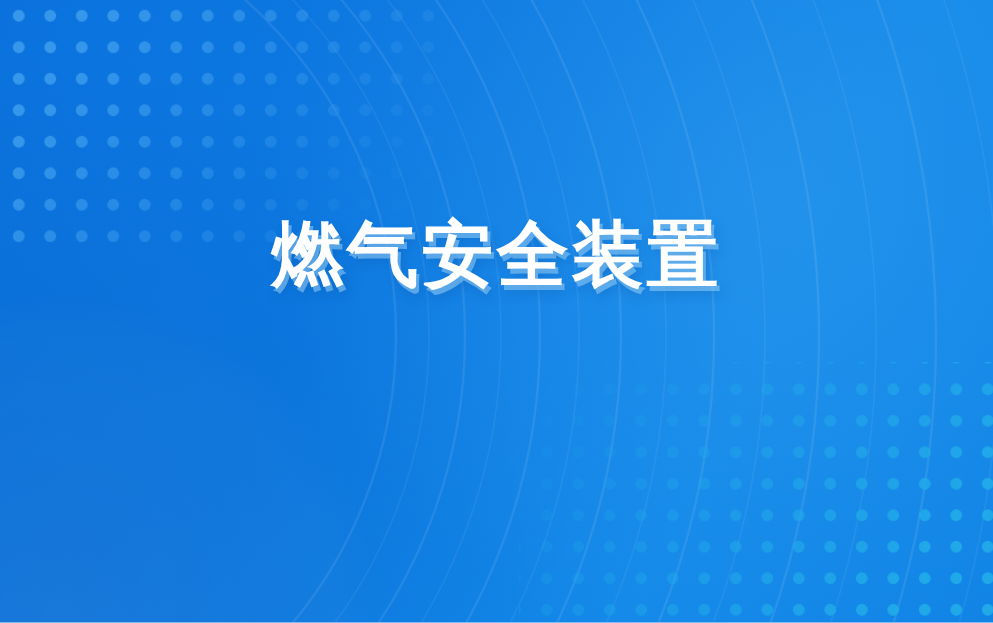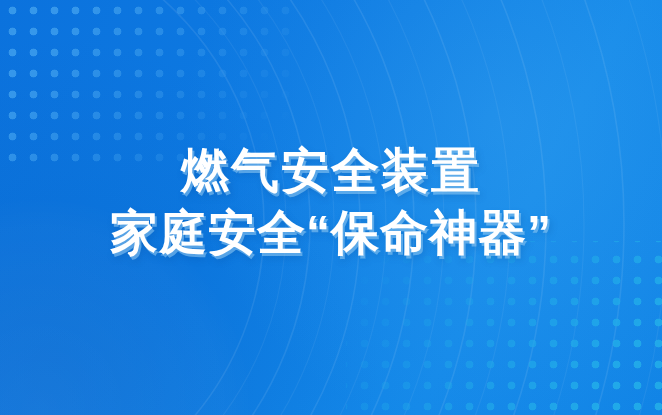--- a/index.html
+++ b/index.html
@@ -147,16 +147,15 @@
       <circle cx="-36" cy="224" r="746"></circle>
     </svg>
   </div>
 
   <div class="dots dots-tl"></div>
 
   <div class="dots dots-br"></div>
 
   <div class="headline">
     <span class="line line-1">燃气安全装置</span>
-    <span class="line line-2">家庭安全“保命神器”</span>
   </div>
 
 </div>
 
 </body></html>

